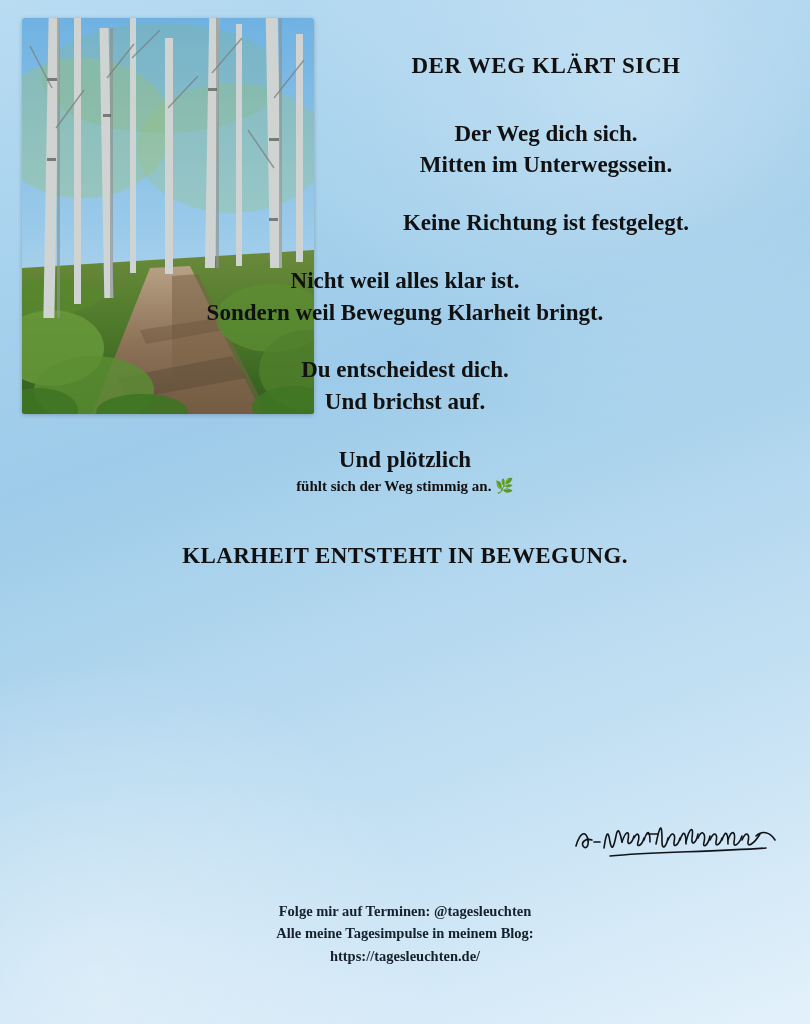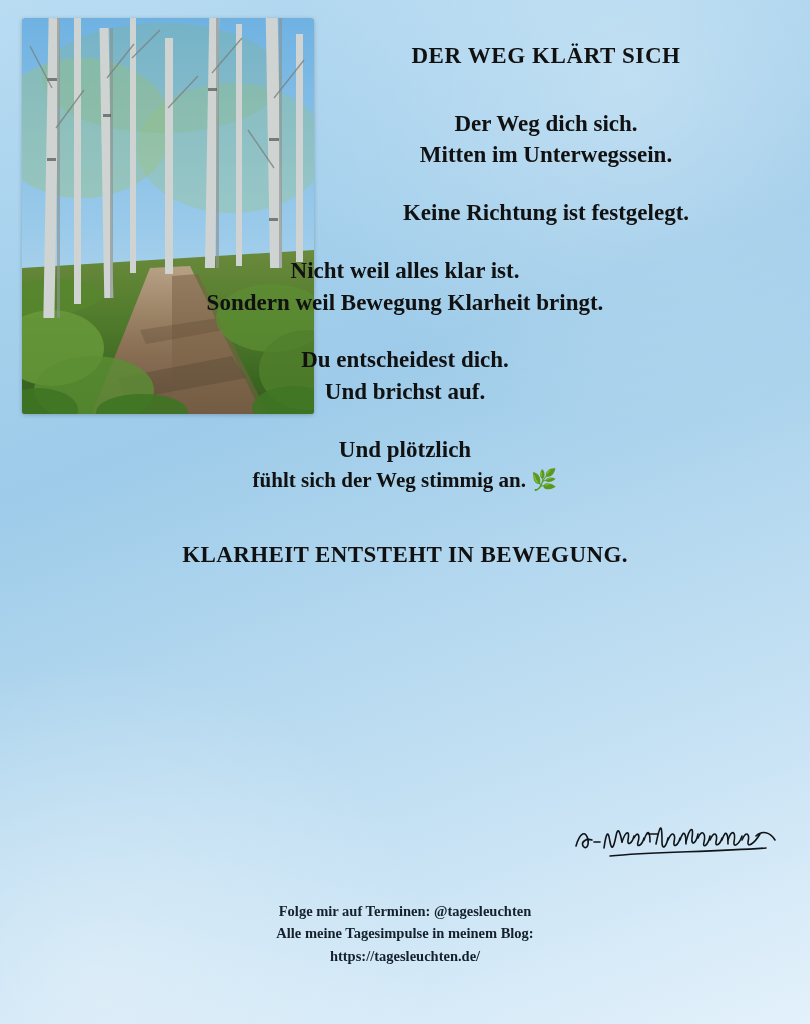--- a/index.html
+++ b/index.html
@@ -48,21 +48,21 @@
     z-index: 2;
   }
   .photo svg { display: block; width: 100%; height: 100%; }
 
   .content {
     position: relative;
     z-index: 3;
     width: 810px;
     height: 840px;
     box-sizing: border-box;
-    padding-top: 40px;
+    padding-top: 50px;
   }
   .poem {
     text-align: center;
     color: #111111;
     font-weight: bold;
     line-height: 1.38;
     padding-left: 300px;
     padding-right: 18px;
   }
   .poem.full {
@@ -71,21 +71,21 @@
   .title {
     font-size: 23px;
     letter-spacing: 0.6px;
     margin-bottom: 36px;
   }
   .stanza {
     font-size: 23px;
     margin-bottom: 26px;
   }
   .stanza .line { display: block; white-space: nowrap; }
-  .leaf { font-size: 21px; }
+  .leaf { font-size: 15px; }
 
   .closing {
     text-align: center;
     color: #111111;
     font-weight: bold;
     font-size: 23px;
     margin-top: 44px;
     letter-spacing: 0.4px;
   }
   .signature {

